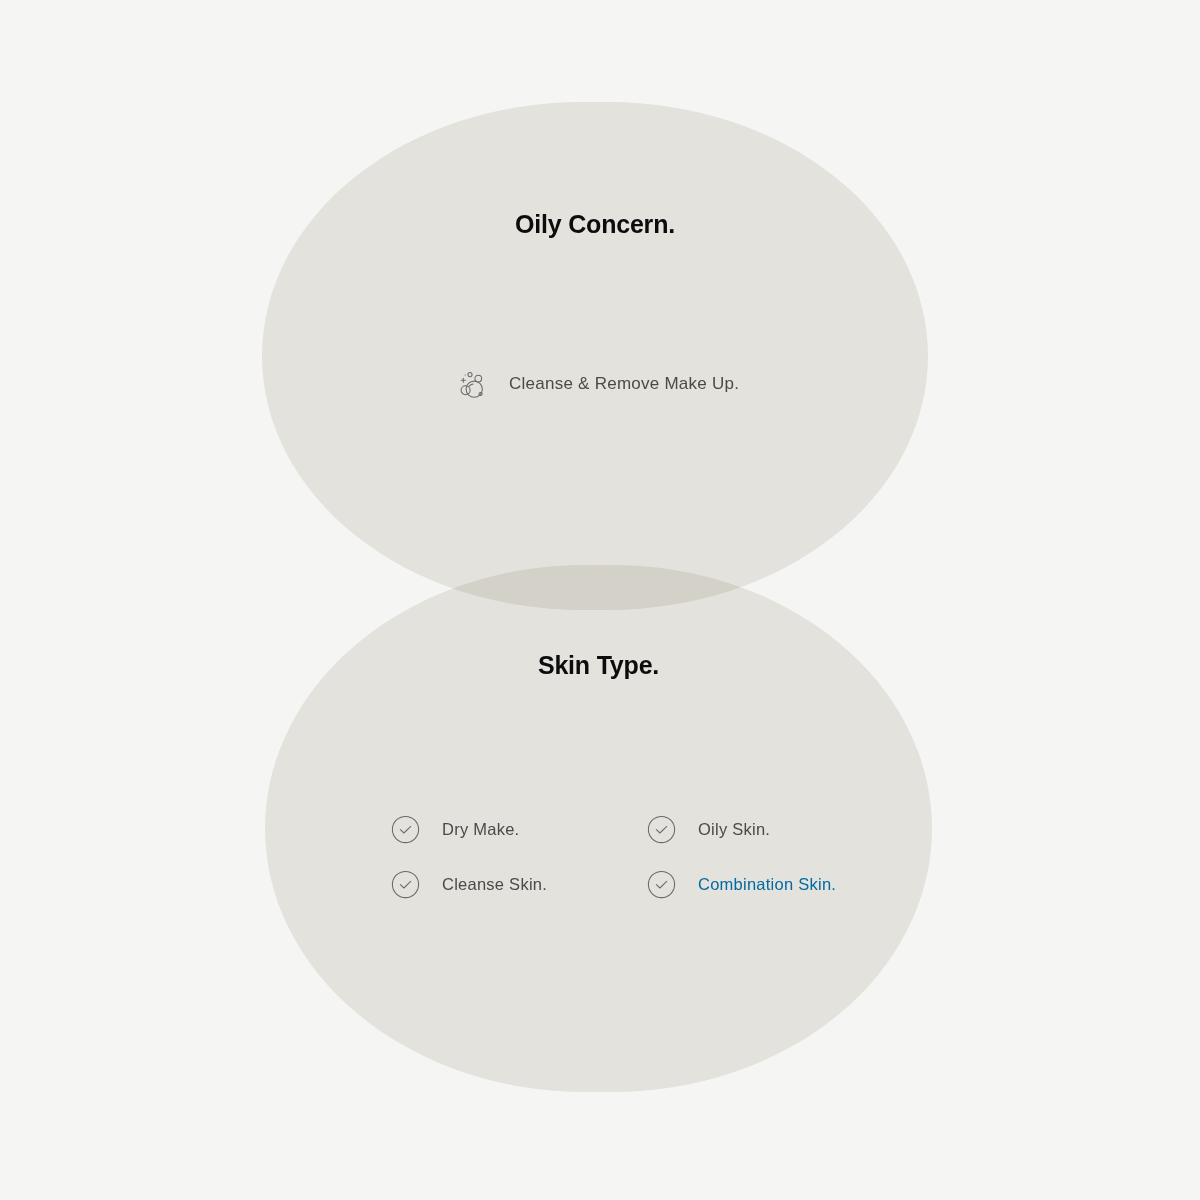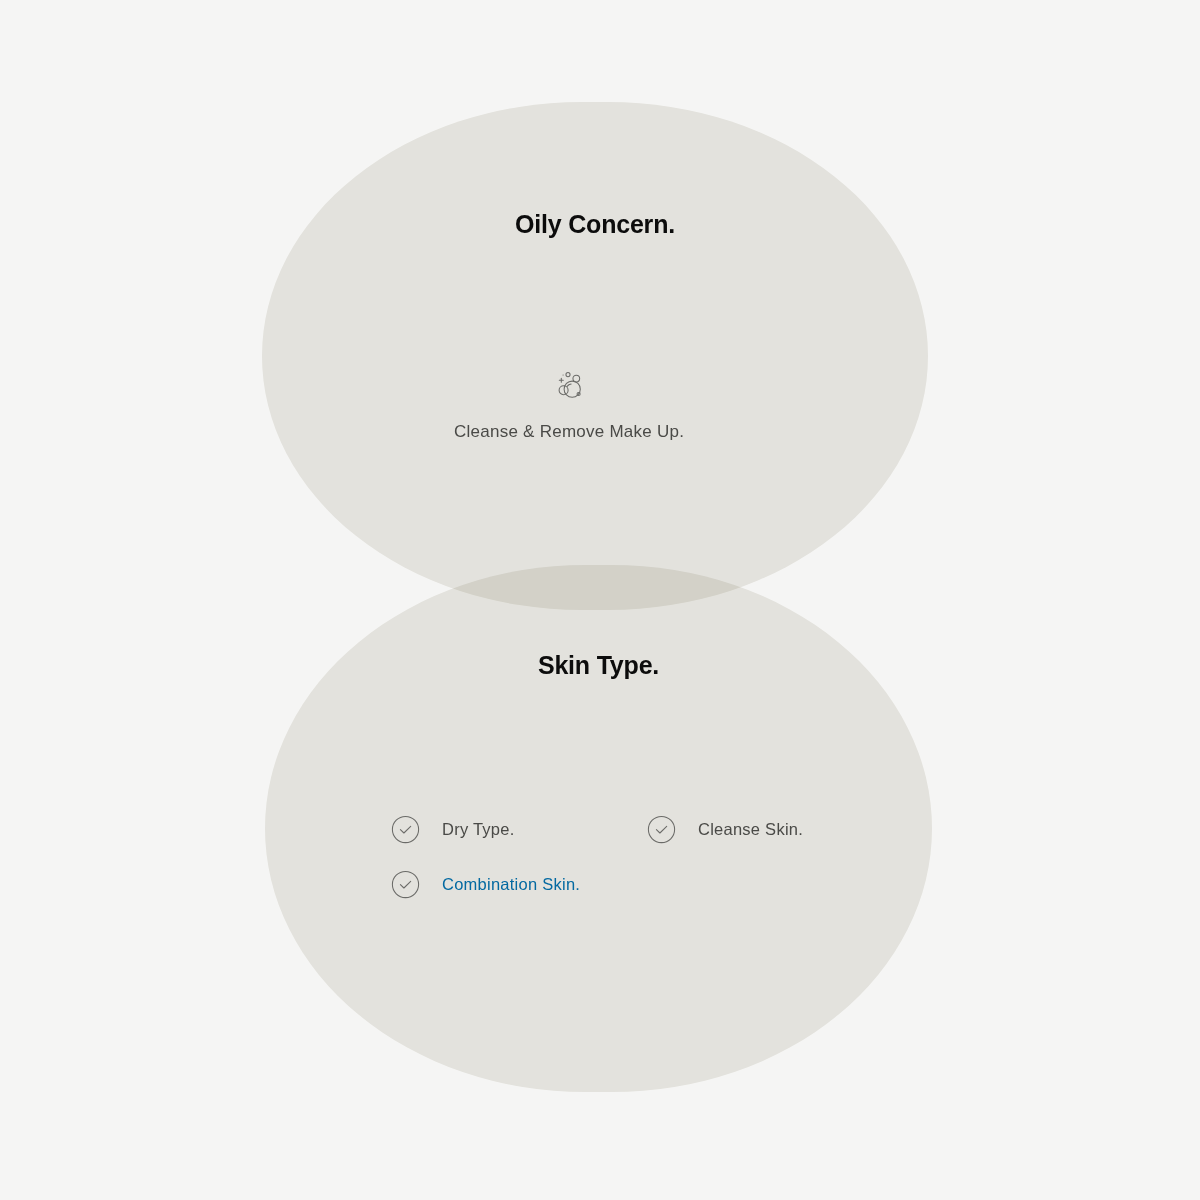--- a/index.html
+++ b/index.html
@@ -59,21 +59,20 @@
     margin-top:128px;
     width:100%;
     display:flex;
     justify-content:flex-start;
     padding-left:192px;
   }
   .concern-item {
     display:flex;
     align-items:center;
     gap:21px;
-    flex-direction:column;
   }
   .concern-icon { width:34px; height:34px; display:block; flex:none; }
   .concern-label {
     font-size:17px;
     color:#4a4a47;
     letter-spacing:0.25px;
     white-space:nowrap;
   }
 
   
@@ -146,24 +145,33 @@
 
     <div id="type-grid">
 
       <div class="type-item">
         <span class="check-circle">
           <svg viewBox="0 0 29 29" width="29" height="29" fill="none" stroke="#6b6b68" stroke-width="1.05" stroke-linecap="round" stroke-linejoin="round">
             <circle cx="14.5" cy="14.5" r="13.1"></circle>
             <path d="M9.4 14.6l3.5 3.4 6.8 -6.6"></path>
           </svg>
         </span>
-        <span class="type-label" style="color: rgb(74, 74, 71);">Dry Type.</span>
+        <span class="type-label" style="color: rgb(74, 74, 71);">Dry Make.</span>
       </div>
 
 
+      <div class="type-item">
+        <span class="check-circle">
+          <svg viewBox="0 0 29 29" width="29" height="29" fill="none" stroke="#6b6b68" stroke-width="1.05" stroke-linecap="round" stroke-linejoin="round">
+            <circle cx="14.5" cy="14.5" r="13.1"></circle>
+            <path d="M9.4 14.6l3.5 3.4 6.8 -6.6"></path>
+          </svg>
+        </span>
+        <span class="type-label" style="color: rgb(74, 74, 71);">Oily Skin.</span>
+      </div>
 
       <div class="type-item">
         <span class="check-circle">
           <svg viewBox="0 0 29 29" width="29" height="29" fill="none" stroke="#6b6b68" stroke-width="1.05" stroke-linecap="round" stroke-linejoin="round">
             <circle cx="14.5" cy="14.5" r="13.1"></circle>
             <path d="M9.4 14.6l3.5 3.4 6.8 -6.6"></path>
           </svg>
         </span>
         <span class="type-label" style="color: rgb(74, 74, 71);">Cleanse Skin.</span>
       </div>

